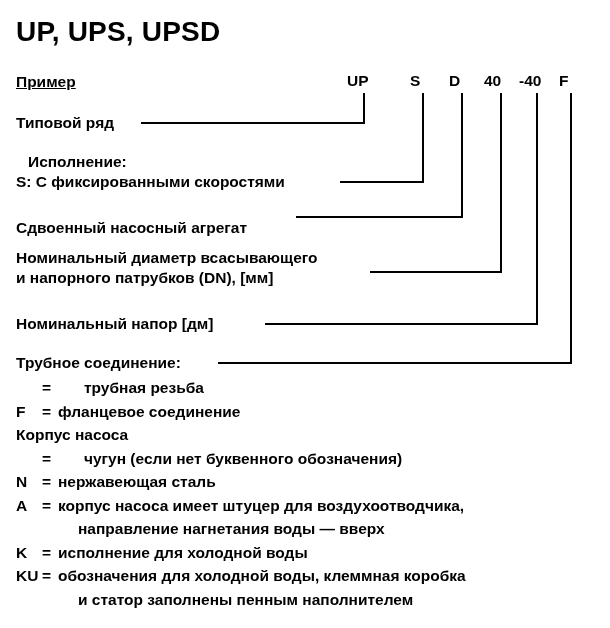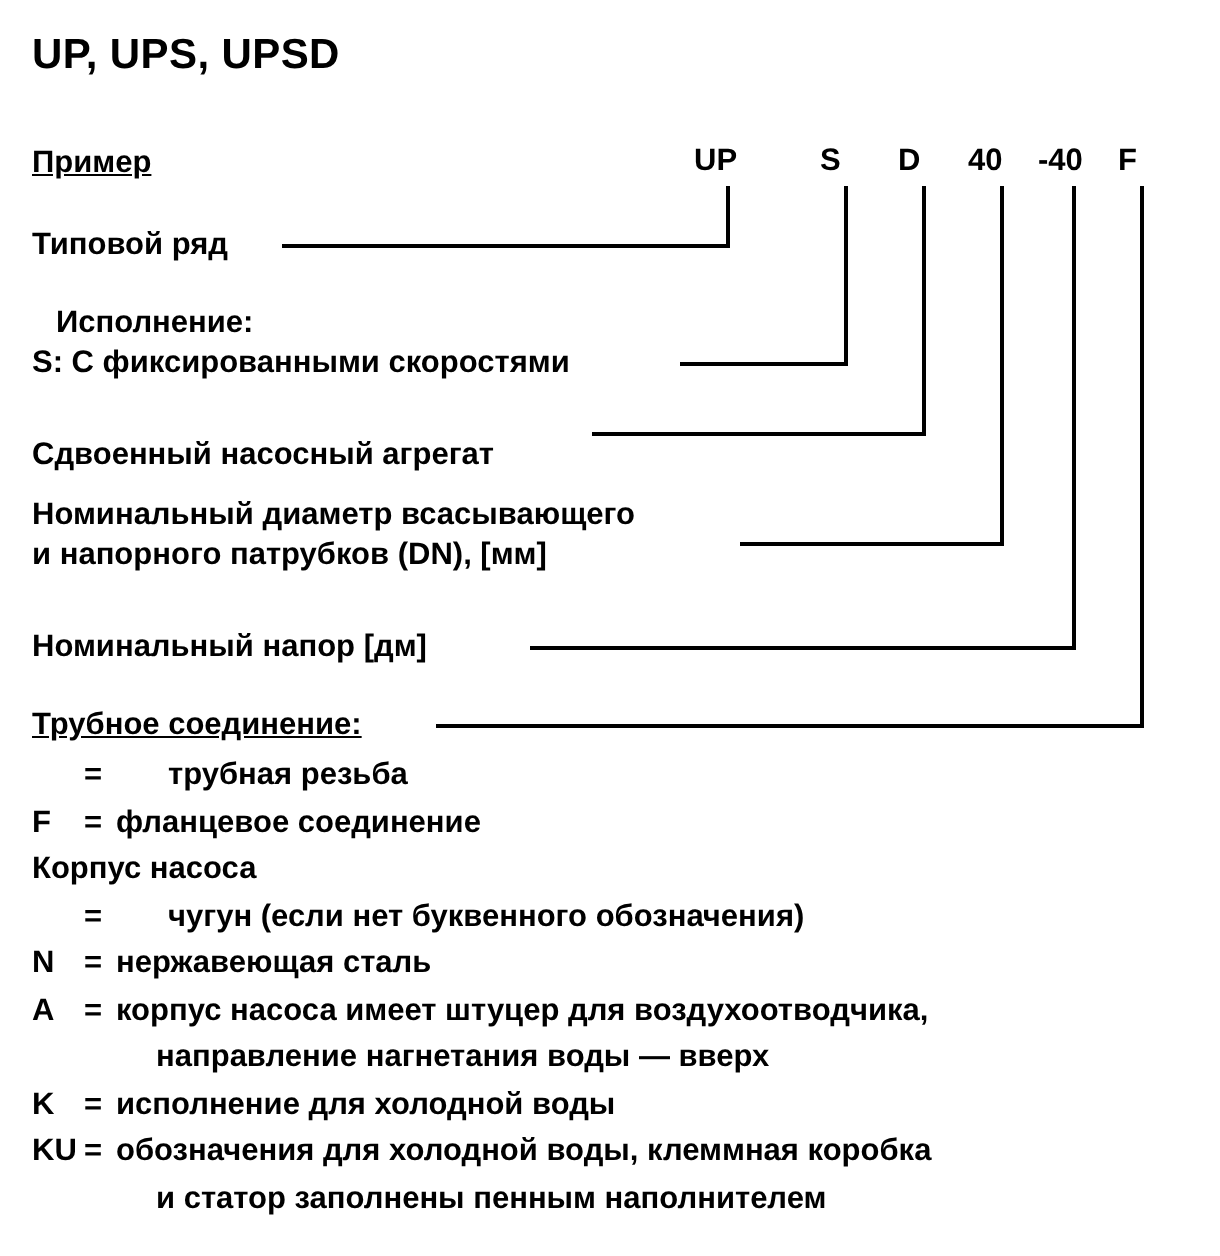--- a/index.html
+++ b/index.html
@@ -38,21 +38,21 @@
     -webkit-user-select: none;
     user-select: none;
   }
 
   
   .layer { position: absolute; z-index: 2; }
 
   .title {
     left: 16px;
     top: 16px;
-    font-size: 21px;
+    font-size: 28px;
     font-weight: bold;
     letter-spacing: 0.2px;
     white-space: nowrap;
   }
 
   .row-label {
     font-size: 15.5px;
     font-weight: bold;
     white-space: nowrap;
     line-height: 19px;
@@ -147,21 +147,21 @@
 
   <div class="layer row-label" style="left:16px; top:248px;">Номинальный диаметр всасывающего</div>
   <div class="layer row-label" style="left:16px; top:268px;">и напорного патрубков (DN), [мм]</div>
   <div class="hline" style="left:370px; top:271px; width:132px;"></div>
   <div class="vline" style="left:500px; top:93px; height:180px;"></div>
 
   <div class="layer row-label" style="left:16px; top:314px;">Номинальный напор [дм]</div>
   <div class="hline" style="left:265px; top:323px; width:273px;"></div>
   <div class="vline" style="left:536px; top:93px; height:232px;"></div>
 
-  <div class="layer row-label" style="left:16px; top:353px;text-decoration:underline;">Трубное соединение:</div>
+  <div class="layer row-label" style="left:16px; top:353px;">Трубное соединение:</div>
   <div class="hline" style="left:218px; top:362px; width:354px;"></div>
   <div class="vline" style="left:570px; top:93px; height:271px;"></div>
 
   <div class="deflist">
 
     <div class="defrow indent2">
       <span class="key"></span>
       <span class="eq">=</span>
       <span class="val">трубная резьба</span>
     </div>

